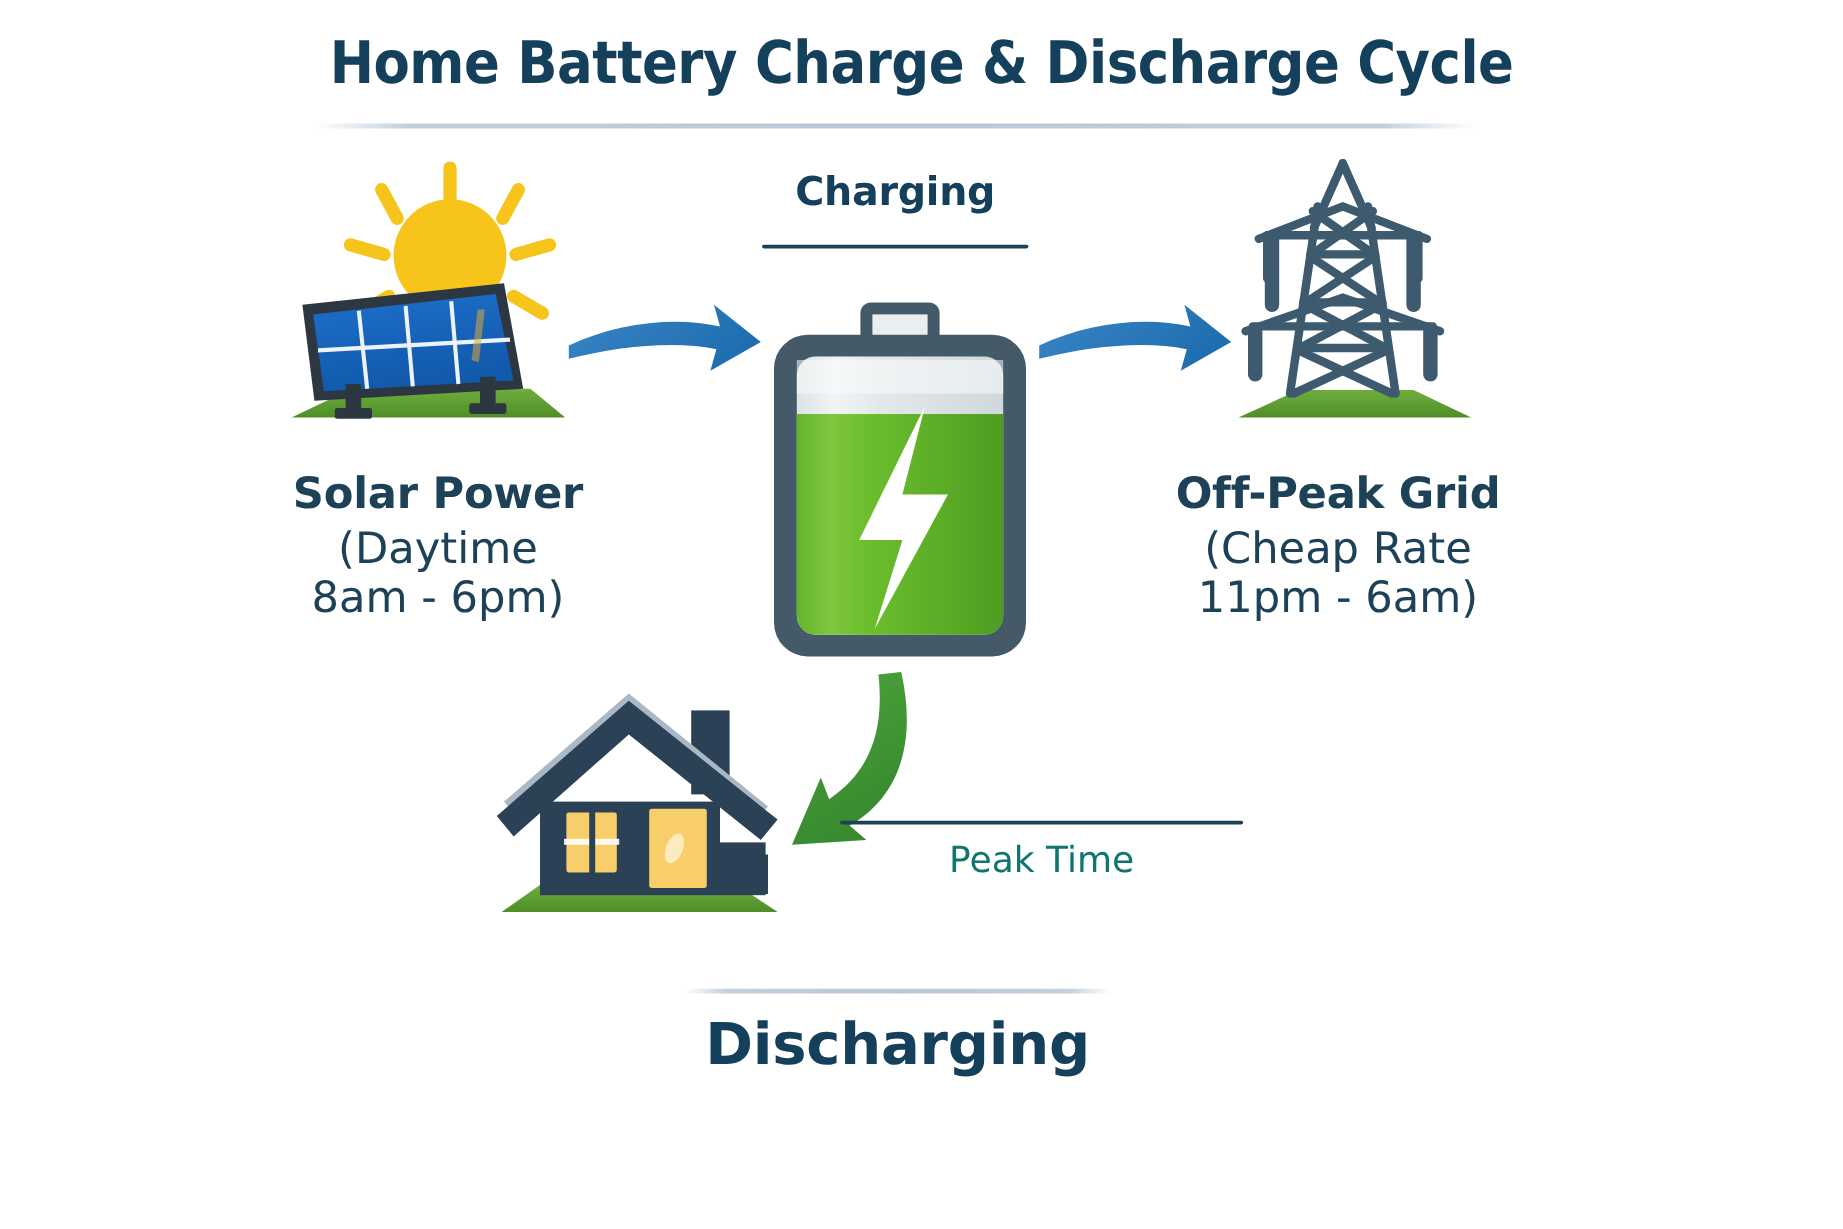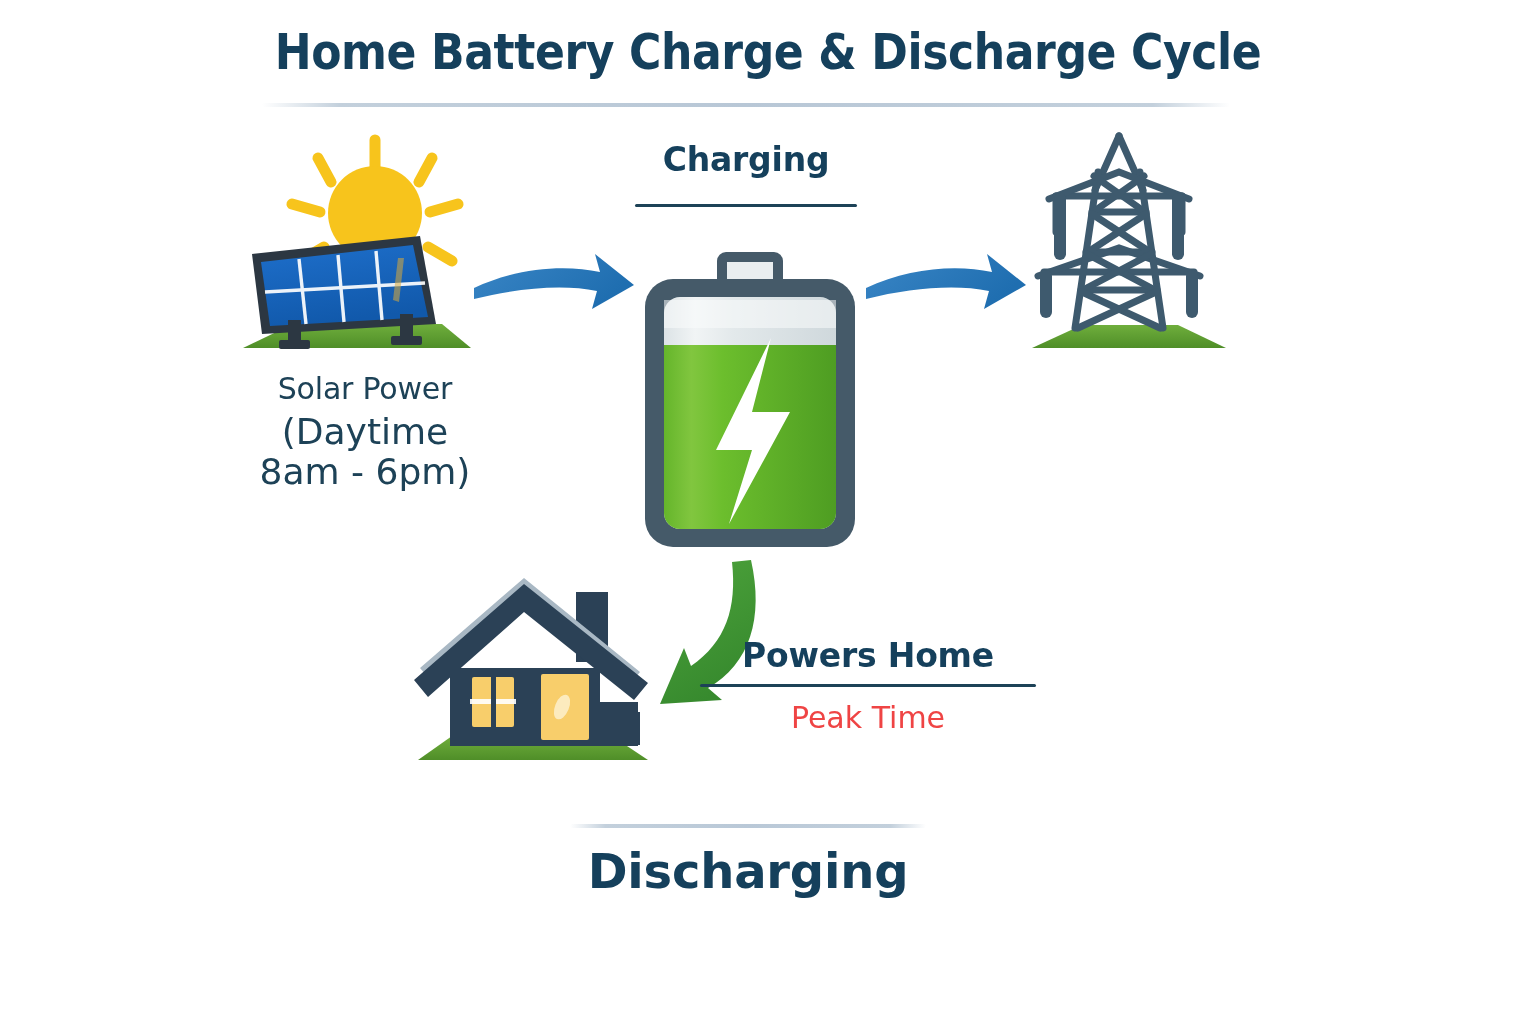--- a/index.html
+++ b/index.html
@@ -46,25 +46,26 @@
   }
 
   
   .node-label {
     position: absolute;
     text-align: center;
     color: #1d4257;
     line-height: 1.12;
   }
   .node-label .headline {
-    font-size: 30px;
-    font-weight: normal;
+    font-size: 36px;
+    font-weight: bold;
     letter-spacing: -0.2px;
     display: block;
     margin-bottom: 6px;
+    margin-top: 20px;
   }
   .node-label .sub {
     font-size: 36px;
     font-weight: normal;
     display: block;
   }
 
   
   .section-head {
     position: absolute;
@@ -95,21 +96,21 @@
   #grid-label    { left: 965px; top: 372px; width: 300px; }
 
   #powers-head   { left: 700px; top: 636px; width: 336px; }
   #powers-rule   { left: 700px; top: 684px; width: 336px; }
   #powers-sub {
     position: absolute;
     left: 700px; top: 697px; width: 336px;
     text-align: center;
     font-size: 30px;
     line-height: 1.42;
-    color: #ef4444;
+    color: #0f766e;
   }
 
   #discharging-rule { left: 570px; top: 824px; width: 356px; }
   #discharging-head { left: 560px; top: 843px; width: 376px; font-size: 48px; }
 
   .svg-layer {
     position: absolute;
     left: 0; top: 0;
     width: 1536px;
     height: 1024px;
@@ -283,22 +284,26 @@
       <ellipse cx="562" cy="707" rx="7" ry="13" fill="#FDF0CC" opacity="0.85" transform="rotate(22 562 707)"></ellipse>
     </g>
   </svg>
 
   <div class="node-label" id="solar-label">
     <span class="headline">Solar Power</span>
     <span class="sub">(Daytime</span>
     <span class="sub">8am - 6pm)</span>
   </div>
 
-
-  <div class="section-head" id="powers-head">Powers Home</div>
+  <div class="node-label" id="grid-label">
+    <span class="headline">Off-Peak Grid</span>
+    <span class="sub">(Cheap Rate</span>
+    <span class="sub">11pm - 6am)</span>
+  </div>
+
   <div class="section-rule" id="powers-rule"></div>
   <div id="powers-sub">
     <div>Peak Time</div>
   </div>
 
   <div class="soft-rule" id="discharging-rule"></div>
   <div class="section-head" id="discharging-head">Discharging</div>
 
 </div>
 

